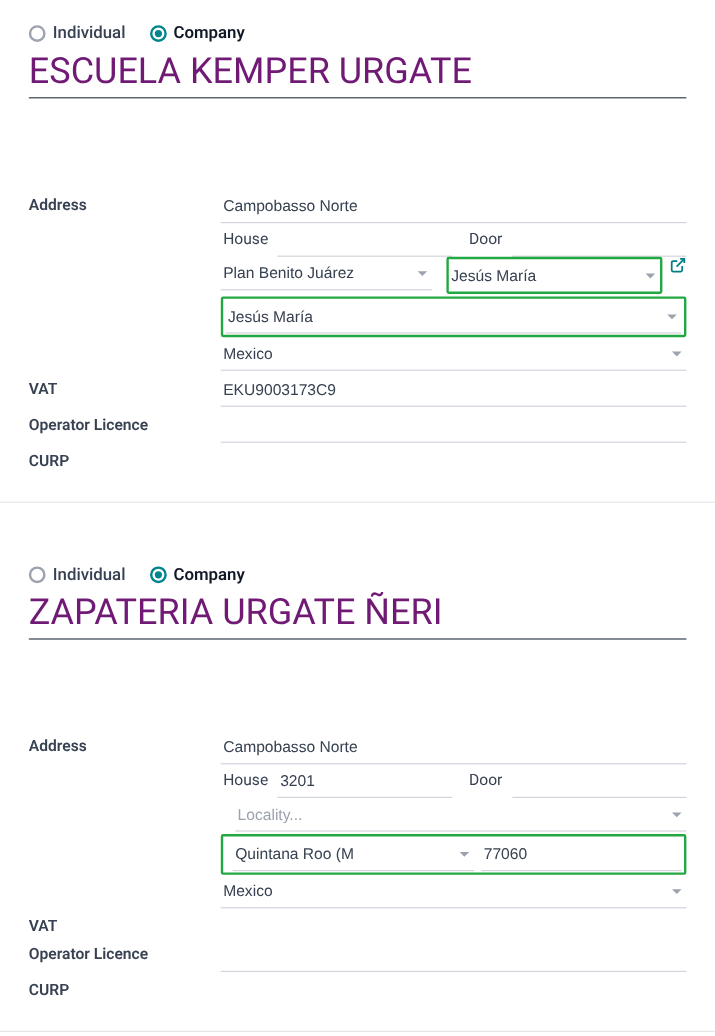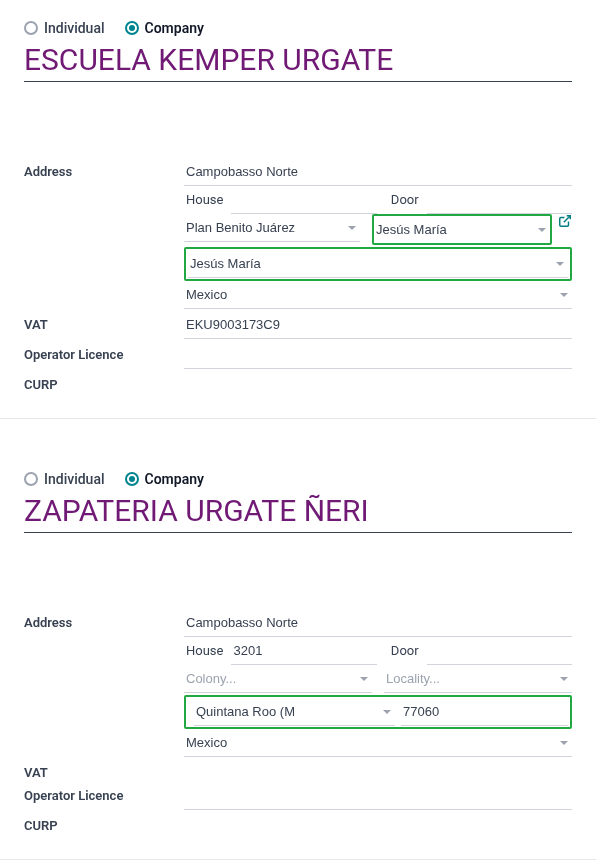--- a/index.html
+++ b/index.html
@@ -248,24 +248,20 @@
         <input class="inp" value="Campobasso Norte" style="">
 
         <div class="inline">
           <span class="static-label">House</span>
           <input class="inp half" value="3201" style="">
           <span class="static-label" style="margin-left:12px">Door</span>
           <input class="inp half" value="" style="">
         </div>
 
         <div class="inline">
-          <div class="sel" style="flex:1">
-            <input class="inp" placeholder="Colony..." style="">
-            <span class="caret"></span>
-          </div>
           <div class="sel" style="flex:1;margin-left:12px">
             <input class="inp" placeholder="Locality..." style="">
             <span class="caret"></span>
           </div>
         </div>
 
         <div class="gap-v"></div>
 
         <div class="hl-row inline">
           <div class="sel" style="flex:1;margin-left:6px">

